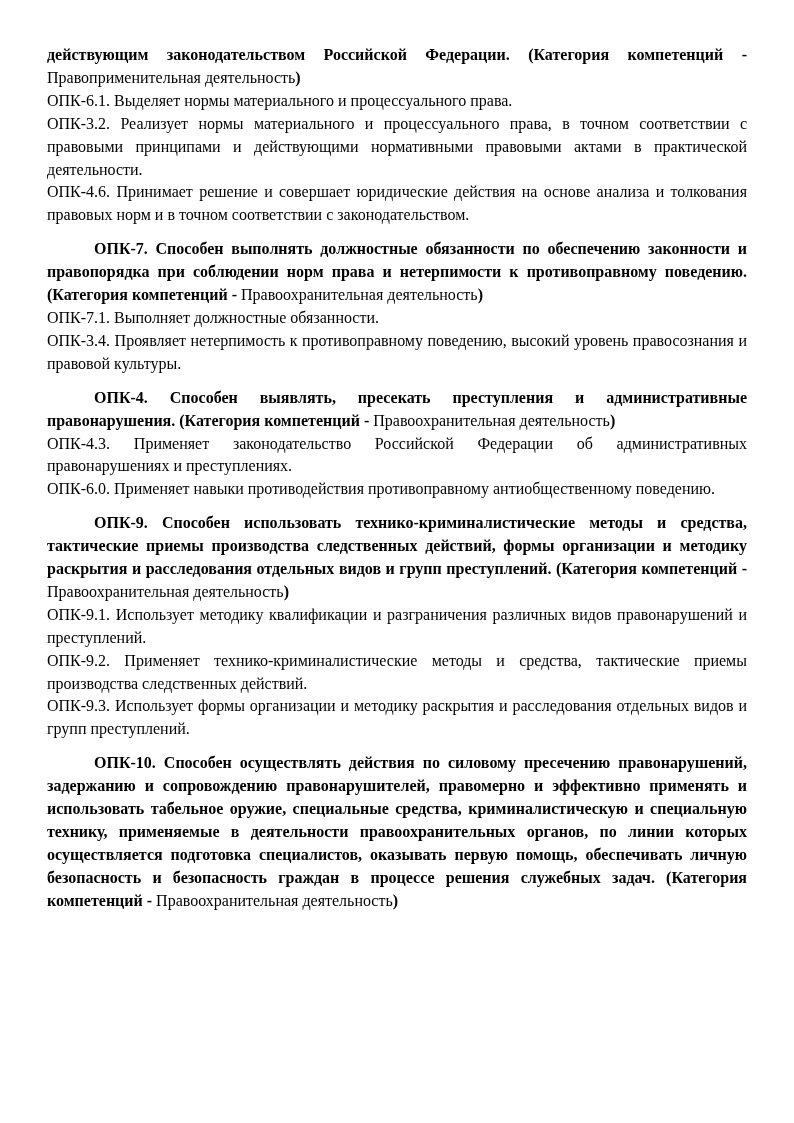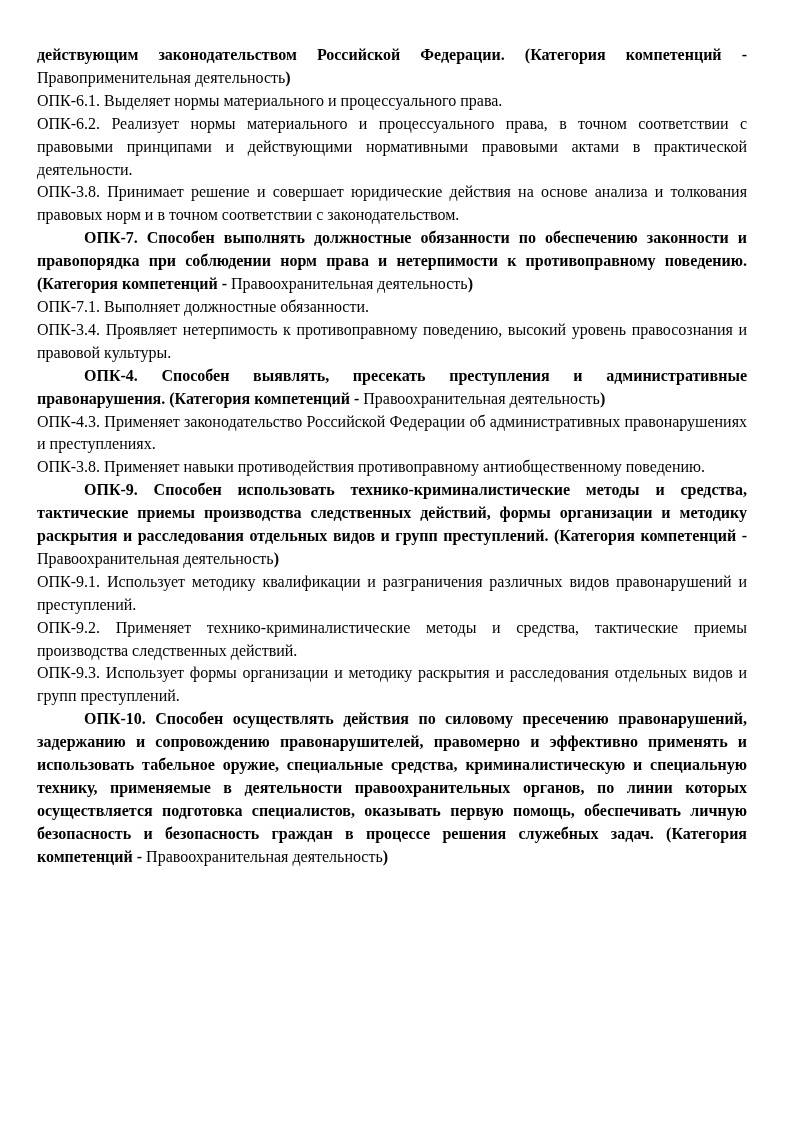--- a/index.html
+++ b/index.html
@@ -11,65 +11,66 @@
     width: 794px;
     height: 1123px;
     overflow: hidden;
   }
   .page {
     box-sizing: border-box;
     width: 794px;
     height: 1123px;
     background: #ffffff;
     color: #000000;
-    padding: 44px 47px 0 37px;
+    padding: 44px 47px 0 47px;
     font-family: "Liberation Serif", "DejaVu Serif", serif;
     font-size: 16px;
     line-height: 22.9px;
   }
   .para {
     margin: 0;
     text-align: justify;
     hyphens: none;
   }
   .heading {
     font-weight: bold;
   }
   .heading .cat {
     font-weight: normal;
   }
   .heading.indent {
     text-indent: 47px;
   }
   .doc-section + .doc-section {
+    margin-top: 11px;
   }
   .b { font-weight: bold; }
 </style>
 </head>
 <body>
 
 <div class="page">
 
   <section class="doc-section">
     <p class="para heading"><span class="b">действующим законодательством Российской Федерации. (Категория компетенций - </span><span class="cat">Правоприменительная деятельность</span><span class="b">)</span></p>
     <p class="para">ОПК-6.1. Выделяет нормы материального и процессуального права.</p>
-    <p class="para">ОПК-6.2. Реализует нормы материального и процессуального права, в точном соответствии с правовыми принципами и действующими нормативными правовыми актами в практической деятельности.</p>
-    <p class="para">ОПК-3.8. Принимает решение и совершает юридические действия на основе анализа и толкования правовых норм и в точном соответствии с законодательством.</p>
+    <p class="para">ОПК-3.2. Реализует нормы материального и процессуального права, в точном соответствии с правовыми принципами и действующими нормативными правовыми актами в практической деятельности.</p>
+    <p class="para">ОПК-4.6. Принимает решение и совершает юридические действия на основе анализа и толкования правовых норм и в точном соответствии с законодательством.</p>
   </section>
 
   <section class="doc-section">
     <p class="para heading indent"><span class="b">ОПК-7. Способен выполнять должностные обязанности по обеспечению законности и правопорядка при соблюдении норм права и нетерпимости к противоправному поведению. (Категория компетенций - </span><span class="cat">Правоохранительная деятельность</span><span class="b">)</span></p>
     <p class="para">ОПК-7.1. Выполняет должностные обязанности.</p>
     <p class="para">ОПК-3.4. Проявляет нетерпимость к противоправному поведению, высокий уровень правосознания и правовой культуры.</p>
   </section>
 
   <section class="doc-section">
     <p class="para heading indent"><span class="b">ОПК-4. Способен выявлять, пресекать преступления и административные правонарушения. (Категория компетенций - </span><span class="cat">Правоохранительная деятельность</span><span class="b">)</span></p>
     <p class="para">ОПК-4.3. Применяет законодательство Российской Федерации об административных правонарушениях и преступлениях.</p>
-    <p class="para">ОПК-3.8. Применяет навыки противодействия противоправному антиобщественному поведению.</p>
+    <p class="para">ОПК-6.0. Применяет навыки противодействия противоправному антиобщественному поведению.</p>
   </section>
 
   <section class="doc-section">
     <p class="para heading indent"><span class="b">ОПК-9. Способен использовать технико-криминалистические методы и средства, тактические приемы производства следственных действий, формы организации и методику раскрытия и расследования отдельных видов и групп преступлений. (Категория компетенций - </span><span class="cat">Правоохранительная деятельность</span><span class="b">)</span></p>
     <p class="para">ОПК-9.1. Использует методику квалификации и разграничения различных видов правонарушений и преступлений.</p>
     <p class="para">ОПК-9.2. Применяет технико-криминалистические методы и средства, тактические приемы производства следственных действий.</p>
     <p class="para">ОПК-9.3. Использует формы организации и методику раскрытия и расследования отдельных видов и групп преступлений.</p>
   </section>
 
   <section class="doc-section">

